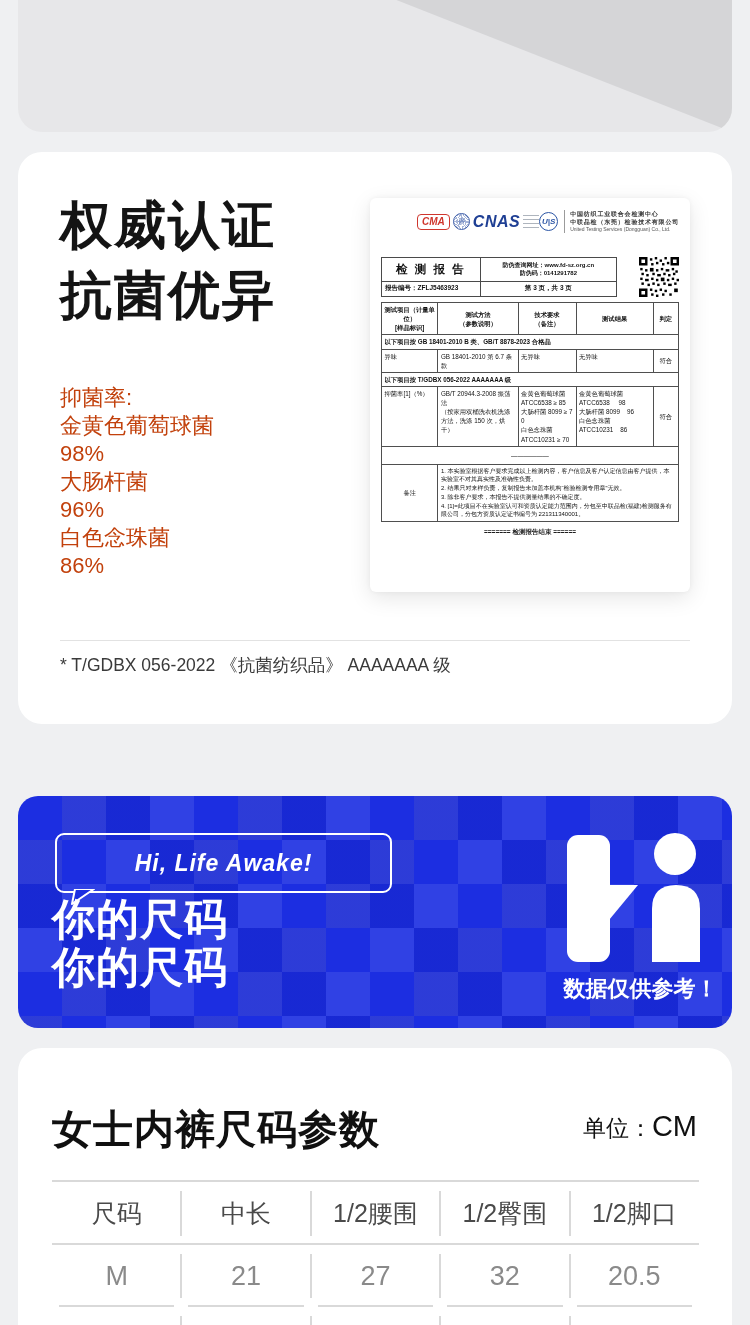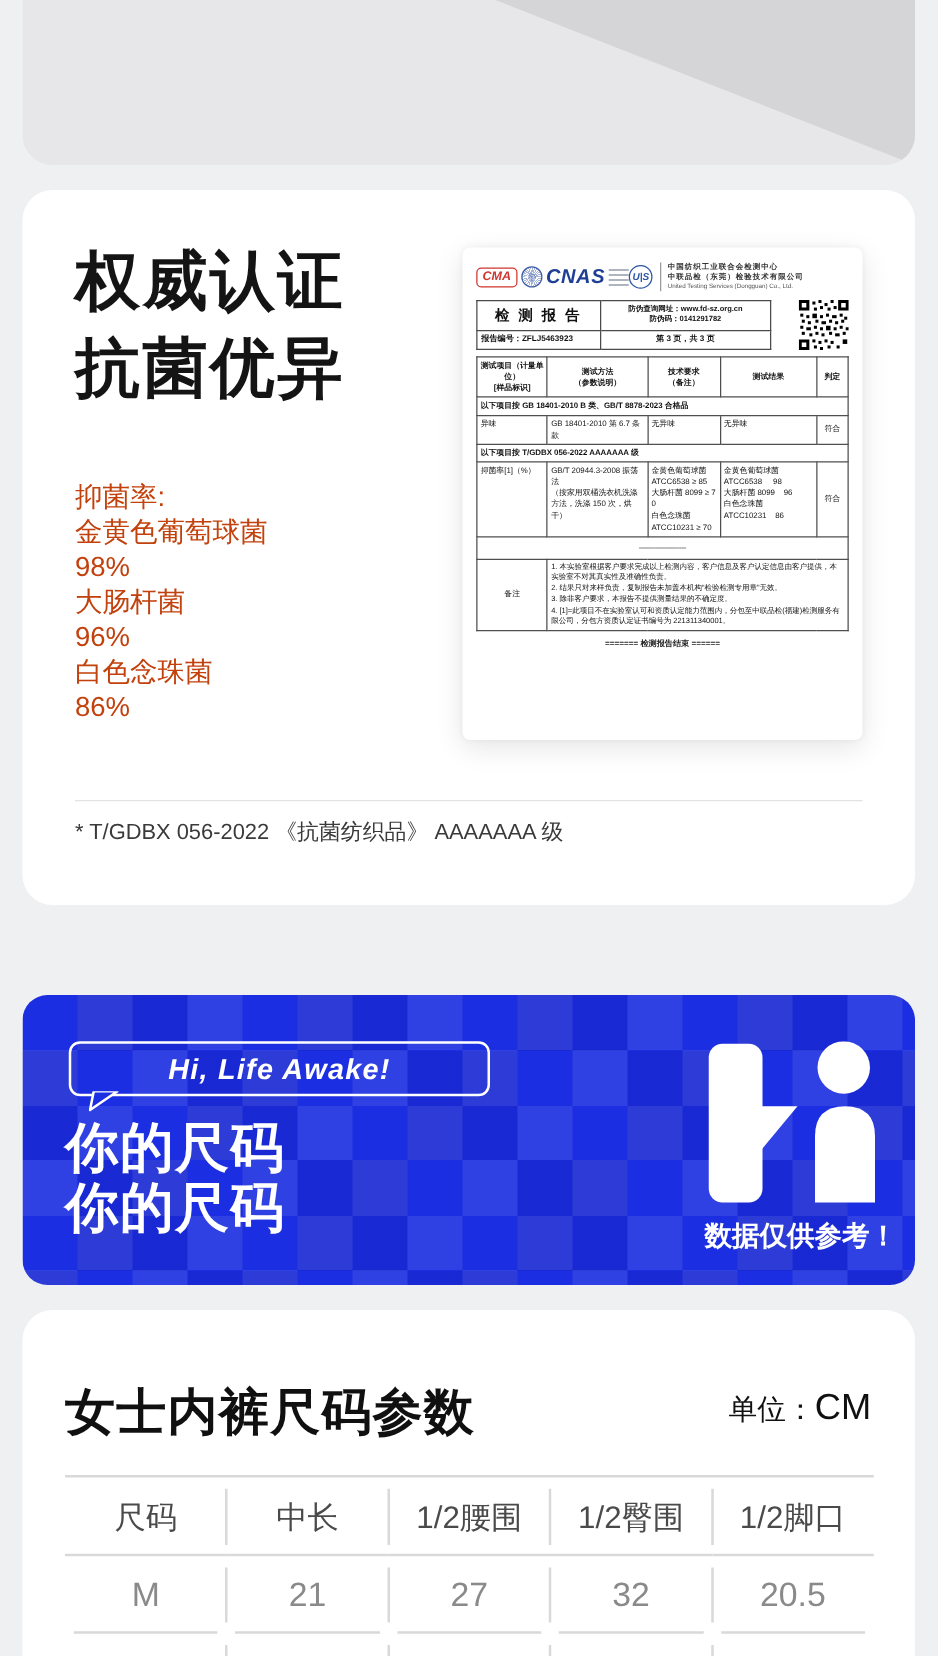--- a/index.html
+++ b/index.html
@@ -14,21 +14,21 @@
   
   #card-cert { top:152px; height:572px; border-radius:24px; }
   .cert-heading { position:absolute; left:42px; top:38px; font-size:52px; line-height:70px; font-weight:bold; color:#141414; letter-spacing:2px; }
   .rates { position:absolute; left:42px; top:232px; font-size:22px; line-height:28px; color:#c2410c; }
   .cert-divider { position:absolute; left:42px; right:42px; top:488px; height:1px; background:#e2e2e2; }
   .cert-footnote { position:absolute; left:42px; top:501px; font-size:17.5px; color:#3a3a3a; }
 
   
   .report { position:absolute; left:352px; top:46px; width:320px; height:394px; background:#fff; border-radius:6px;
             box-shadow:0 6px 22px rgba(0,0,0,.10), 0 0 5px rgba(0,0,0,.05); padding:12px 11px; color:#111; }
-  .r-head { display:flex; justify-content:flex-start; align-items:center; margin-bottom:7px; }
+  .r-head { display:flex; justify-content:flex-end; align-items:center; margin-bottom:24px; }
   .r-head-left, .r-head-right { display:flex; align-items:center; gap:3px; }
   .cma-box { border:1.5px solid #cf362d; border-radius:4px; color:#cf362d; font-weight:bold; font-style:italic; font-size:10px; padding:0 4px; line-height:14px; }
   .seal { width:17px; height:17px; border-radius:50%; border:1px solid #3b5ca8;
           background:radial-gradient(circle at 50% 50%, rgba(59,92,168,.35) 0 28%, transparent 29%),
                      repeating-conic-gradient(rgba(59,92,168,.45) 0 7deg, transparent 7deg 14deg); }
   .cnas { color:#1f3f94; font-weight:bold; font-style:italic; font-size:16px; letter-spacing:.5px; }
   .micro-lines { width:16px; height:14px; background:repeating-linear-gradient(#9aa2ad 0 1.5px, transparent 1.5px 4px); opacity:.8; }
   .uts-circle { width:19px; height:19px; border:1.5px solid #2b55a5; border-radius:50%; color:#2b55a5; font-size:8px; font-weight:bold;
                 display:flex; align-items:center; justify-content:center; font-style:italic; }
   .org { border-left:1px solid #9b9b9b; padding-left:5px; margin-left:3px; }
@@ -53,21 +53,21 @@
   .r-end { text-align:center; font-size:6.5px; font-weight:bold; margin-top:6px; color:#1d1d1d; }
 
   
   #banner { top:796px; height:232px; border-radius:20px; color:#fff; overflow:hidden;
             background-color:#1c2ee1;
             background-image:
               conic-gradient(rgba(255,255,255,.09) 0 25%, transparent 0 50%, rgba(255,255,255,.09) 0 75%, transparent 0),
               conic-gradient(rgba(8,12,140,.16) 0 25%, transparent 0 50%, rgba(8,12,140,.16) 0 75%, transparent 0);
             background-size:88px 88px, 176px 176px;
             background-position:0 0, 44px 44px; }
-  .bubble { position:absolute; left:37px; top:37px; width:337px; height:44px; border:2px solid #fff; border-radius:9px;
+  .bubble { position:absolute; left:37px; top:37px; width:337px; height:60px; border:2px solid #fff; border-radius:9px;
             display:flex; align-items:center; justify-content:center; font-style:italic; font-weight:bold; font-size:23px; letter-spacing:1px; }
   .bubble-tail { position:absolute; left:14px; bottom:-15px; }
   .banner-heading { position:absolute; left:34px; top:99px; font-size:43px; line-height:48px; font-weight:bold; letter-spacing:1px; }
   .hi-logo { position:absolute; left:547px; top:37px; }
   .banner-note { position:absolute; left:540px; top:178px; width:165px; text-align:center; font-size:22px; font-weight:bold; }
 
   
   #card-size { top:1048px; height:320px; border-radius:24px 24px 0 0; }
   .size-title { position:absolute; left:34px; top:54px; font-size:40px; font-weight:bold; color:#101010; letter-spacing:1px; }
   .unit { position:absolute; right:35px; top:62px; display:flex; align-items:baseline; color:#101010;margin-left:44px; }

